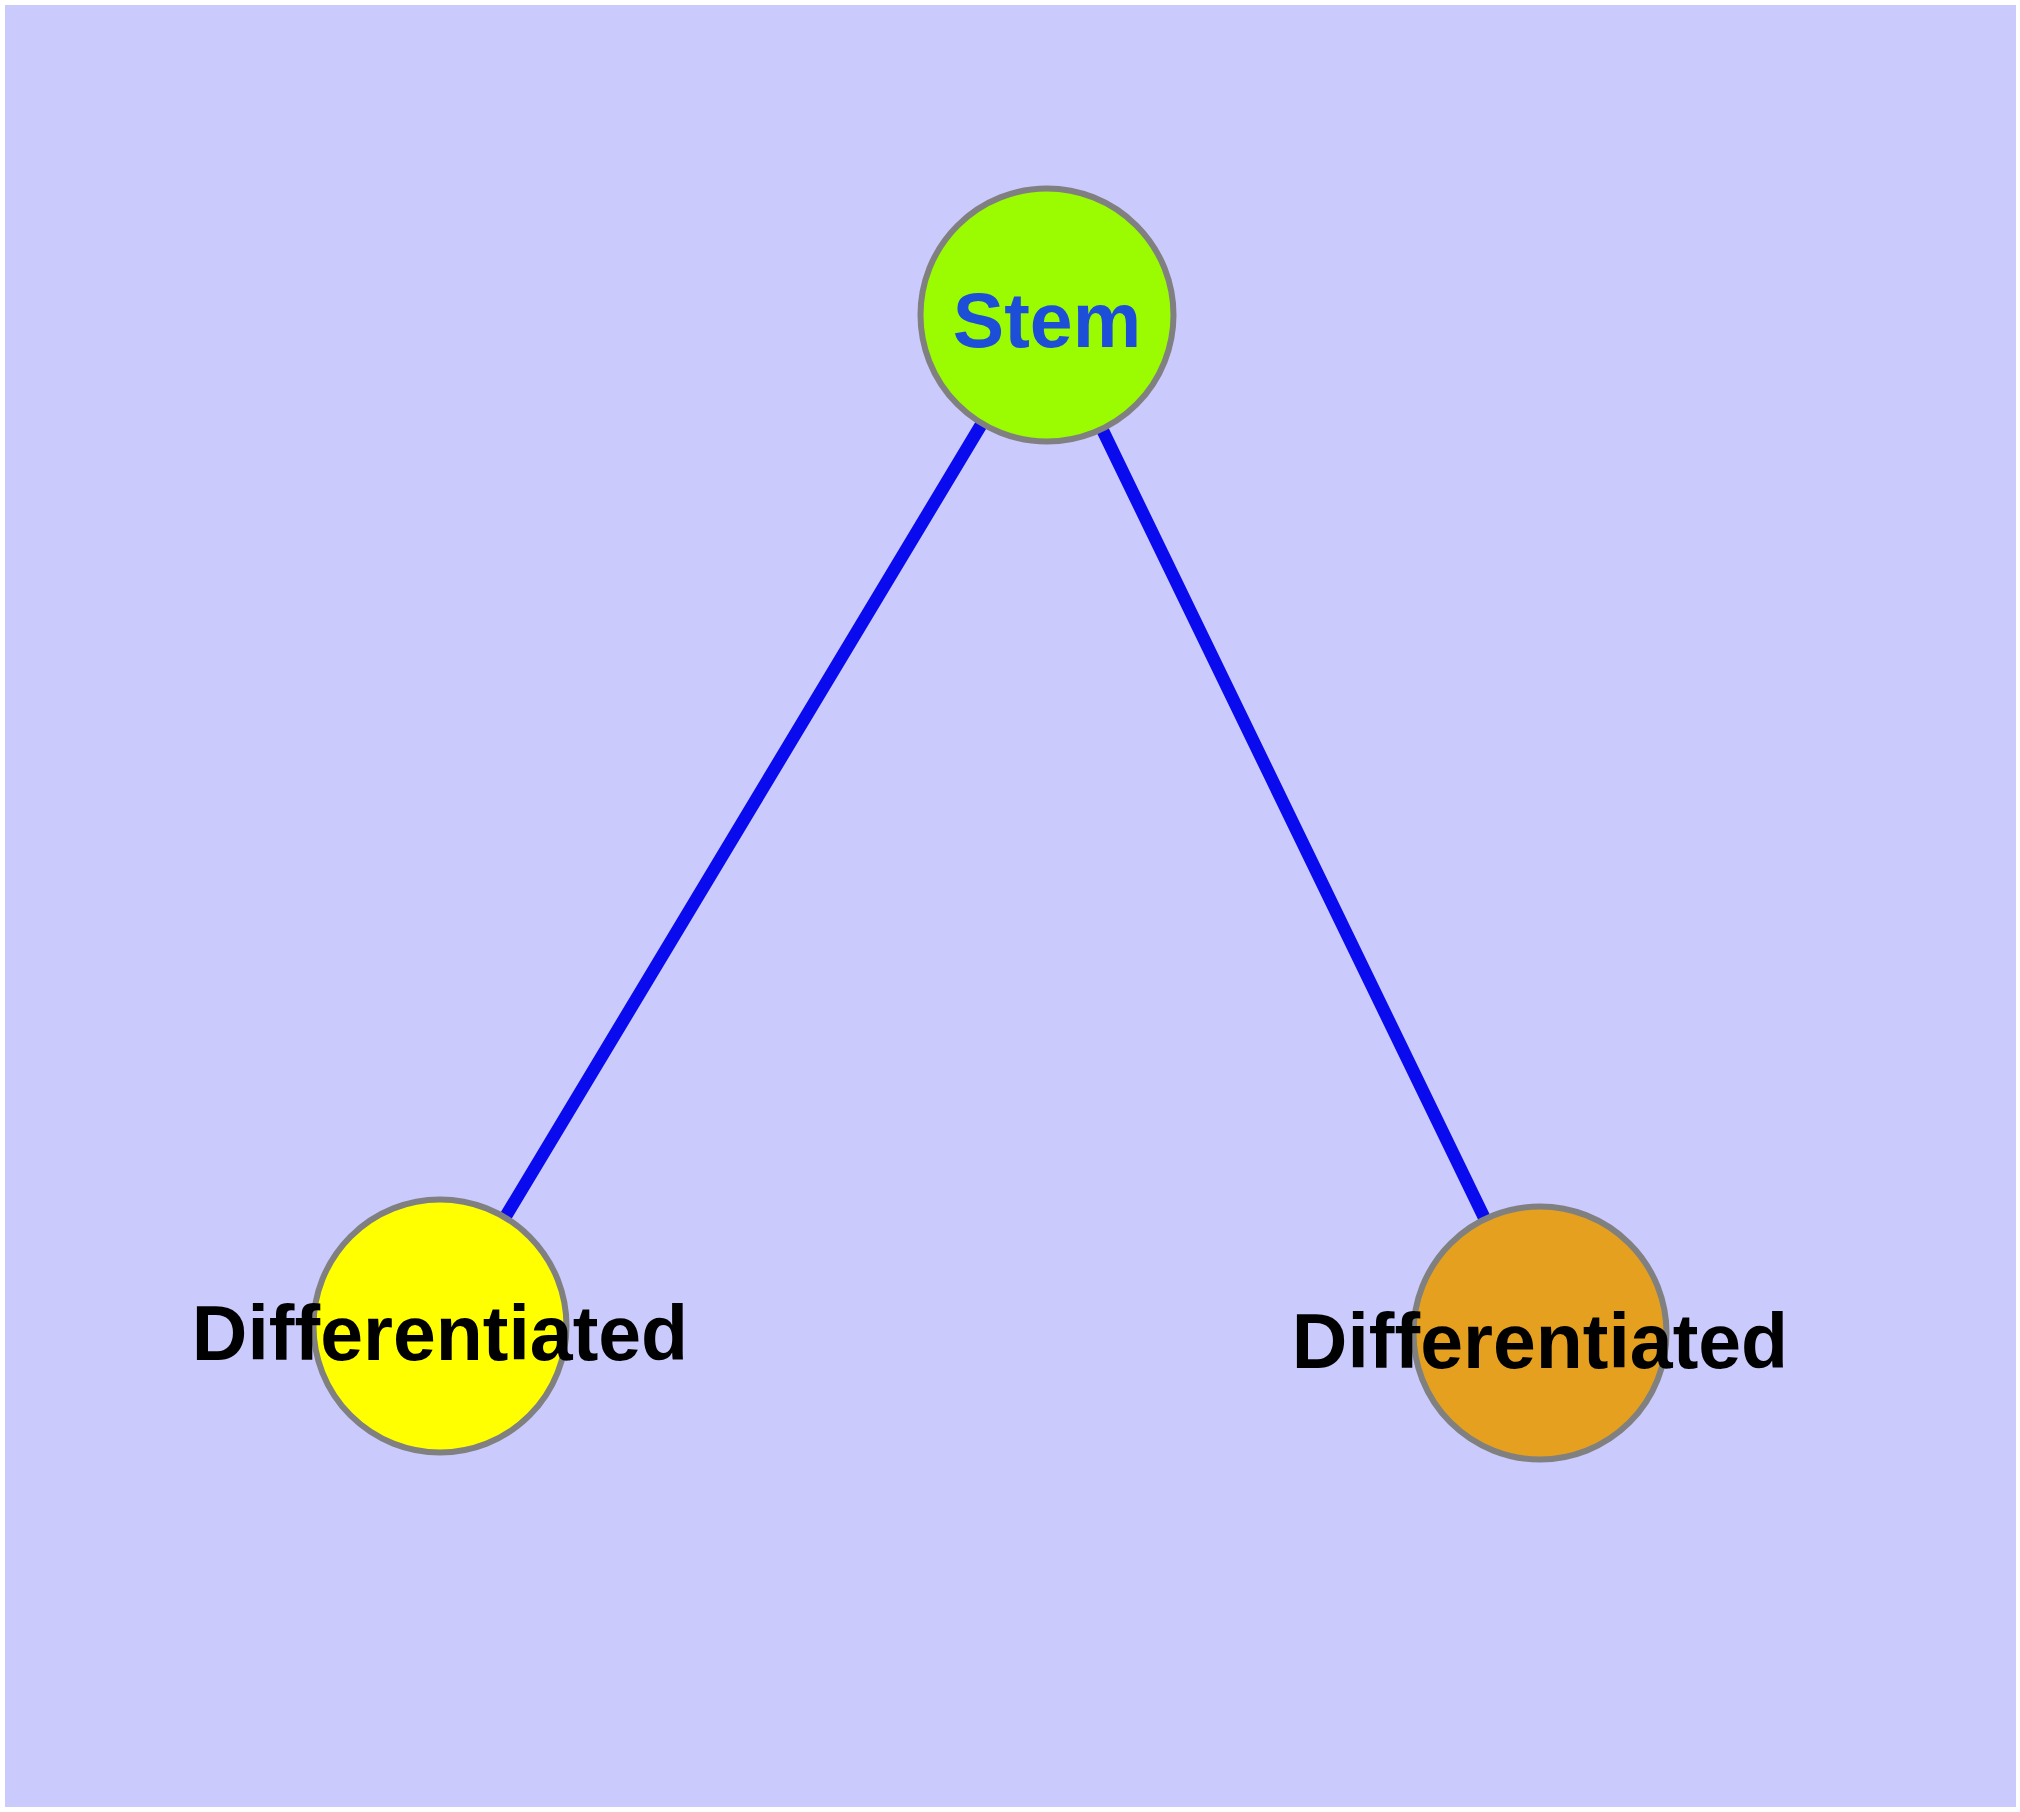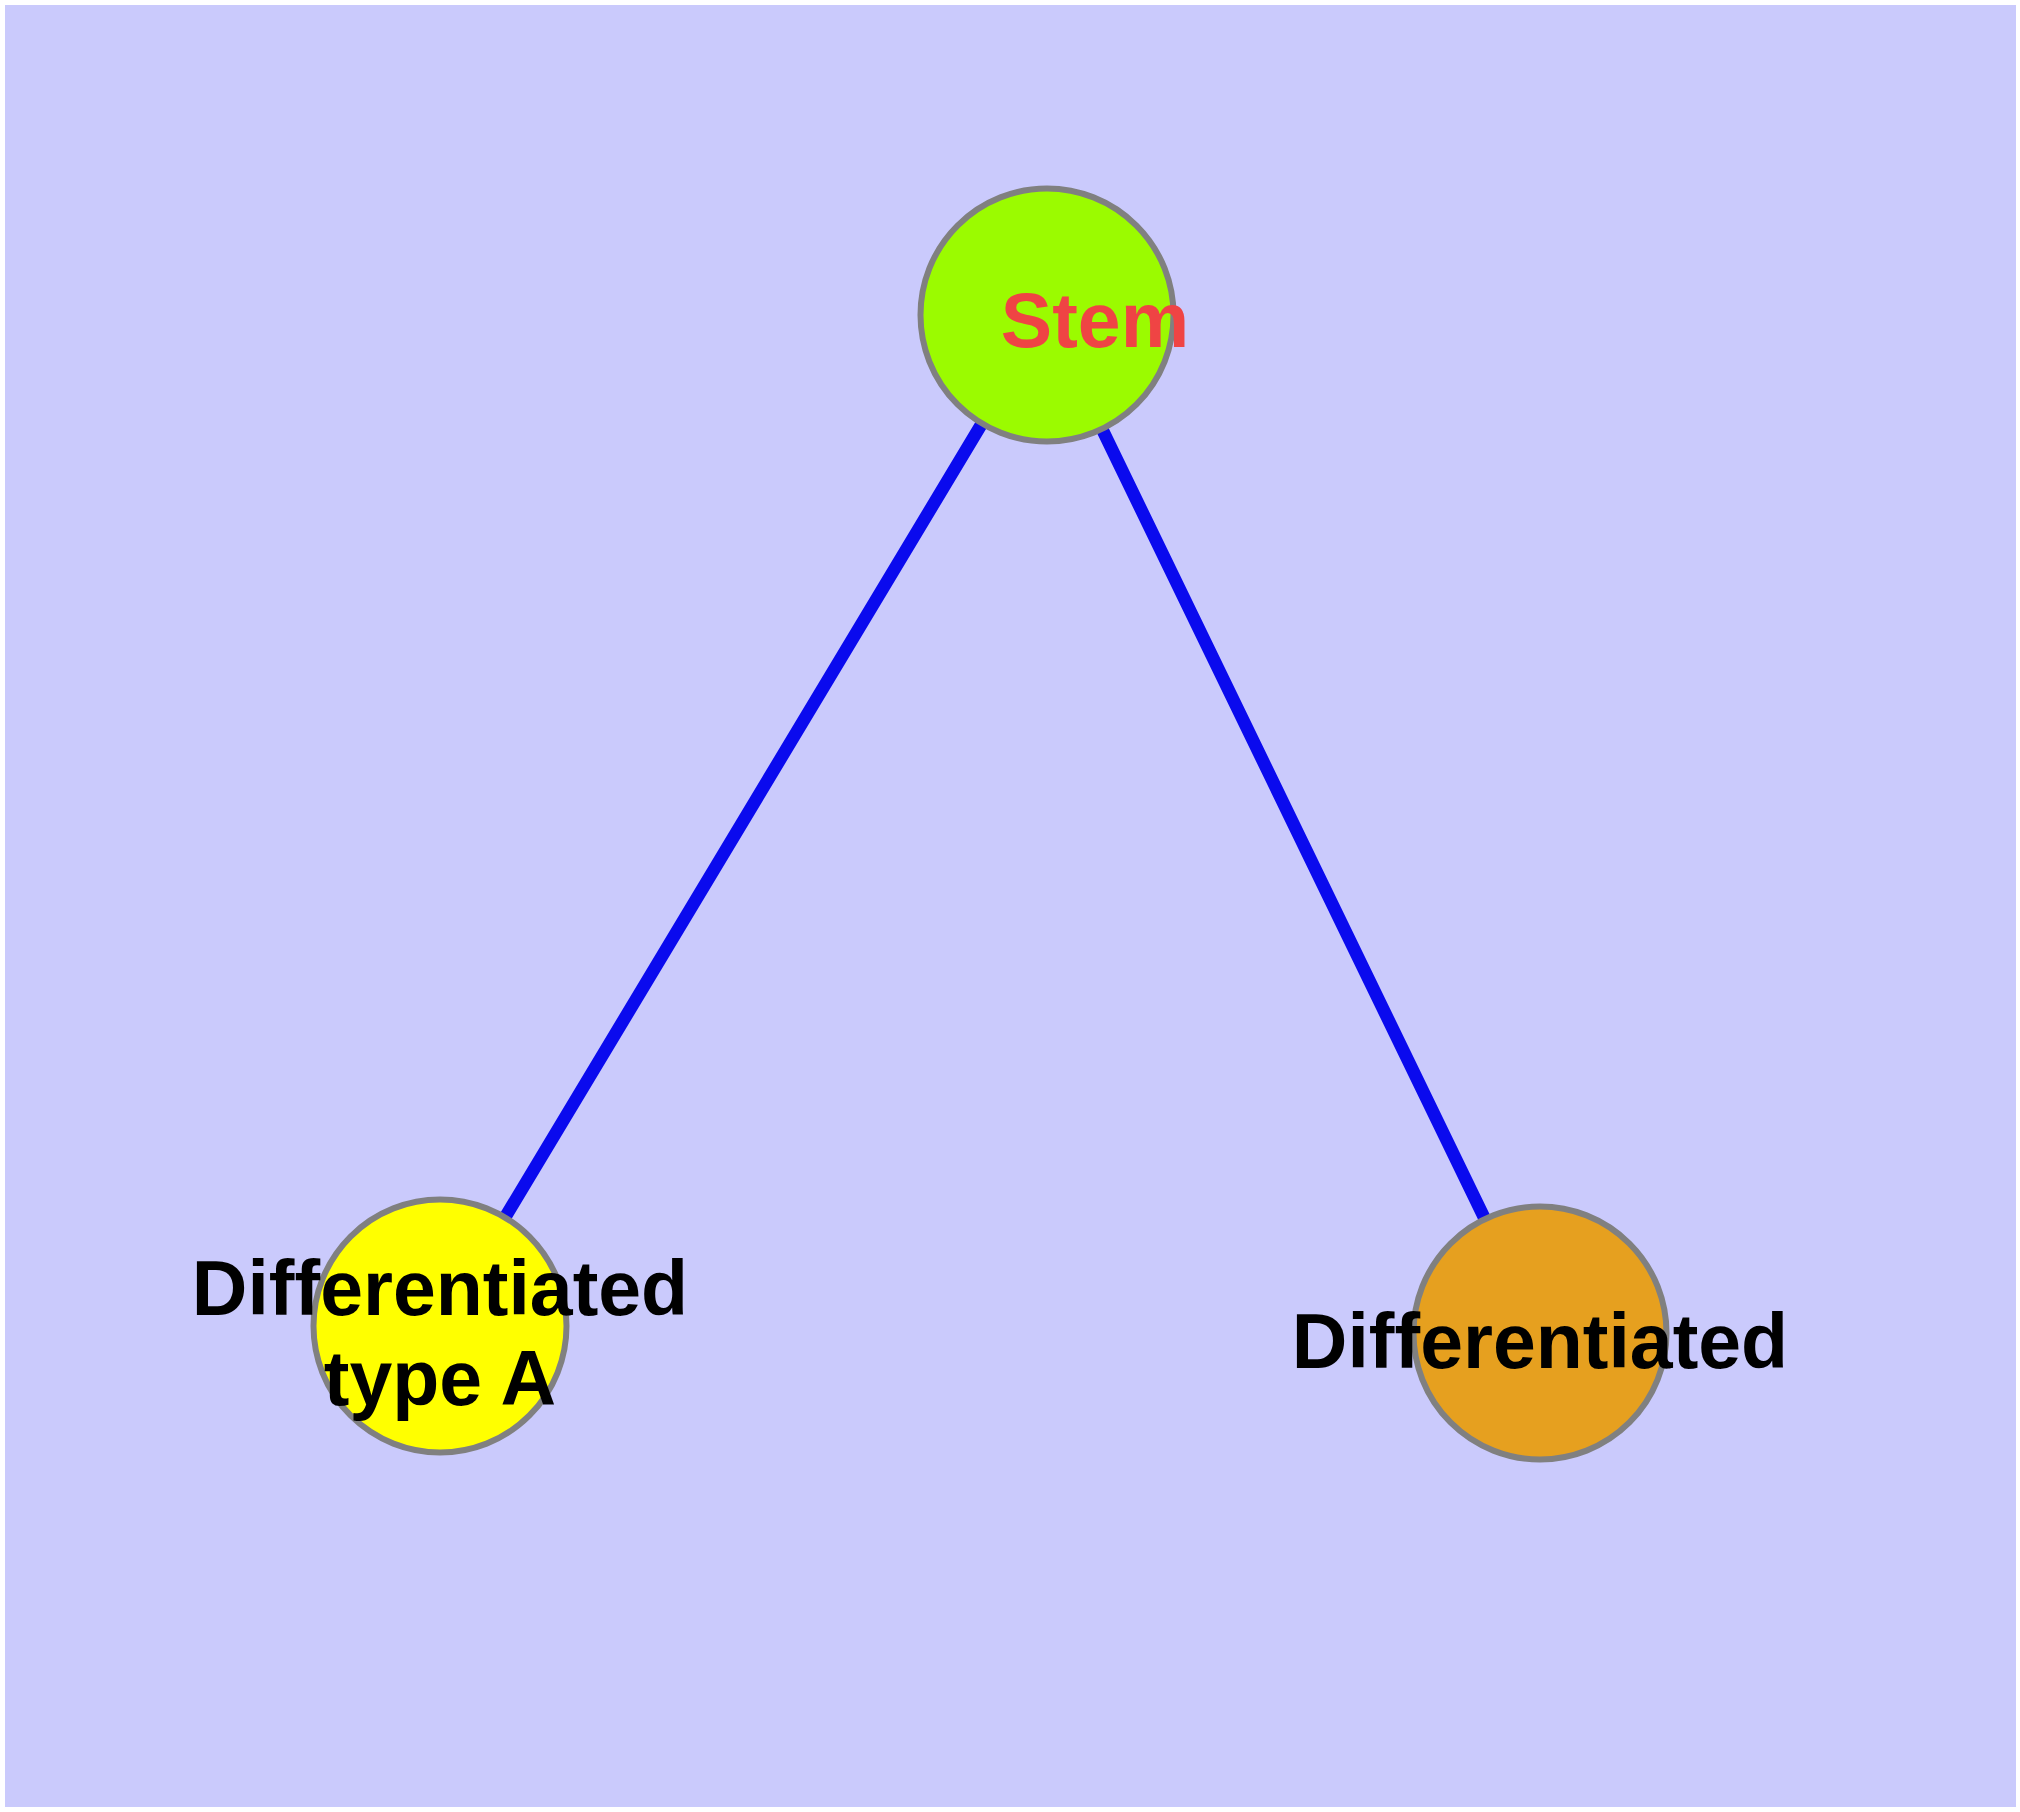--- a/index.html
+++ b/index.html
@@ -66,27 +66,26 @@
 
   <svg class="edges" viewBox="0 0 2384 2138" xmlns="http://www.w3.org/2000/svg">
     <line class="edge" x1="1235" y1="372" x2="519" y2="1564" stroke="#0A0AEE"></line>
     <line class="edge" x1="1235" y1="372" x2="1817" y2="1573" stroke="#0A0AEE"></line>
   </svg>
 
   <div class="node" style="left: 1047px; top: 315px; width: 259px; height: 259px; background: rgb(155, 251, 0); border-color: rgb(128, 128, 128);"></div>
   <div class="node" style="left: 440px; top: 1326px; width: 259px; height: 259px; background: rgb(255, 255, 0); border-color: rgb(128, 128, 128);"></div>
   <div class="node" style="left: 1540px; top: 1333px; width: 259px; height: 259px; background: rgb(230, 160, 31); border-color: rgb(128, 128, 128);"></div>
 
-  <div class="node-label" style="left: 1047px; top: 320px; color: #ef4444; margin-left: 48px;">
+  <div class="node-label" style="left: 1047px; top: 320px; color: #1d4ed8;">
     <span>Stem</span>
   </div>
 
   <div class="node-label" style="left: 440px; top: 1333px; color: rgb(0, 0, 0);">
     <span>Differentiated</span>
-    <span>type A</span>
   </div>
 
   <div class="node-label" style="left: 1540px; top: 1341px; color: rgb(0, 0, 0);">
     <span>Differentiated</span>
   </div>
 
 </div>
 
 
 </body></html>

